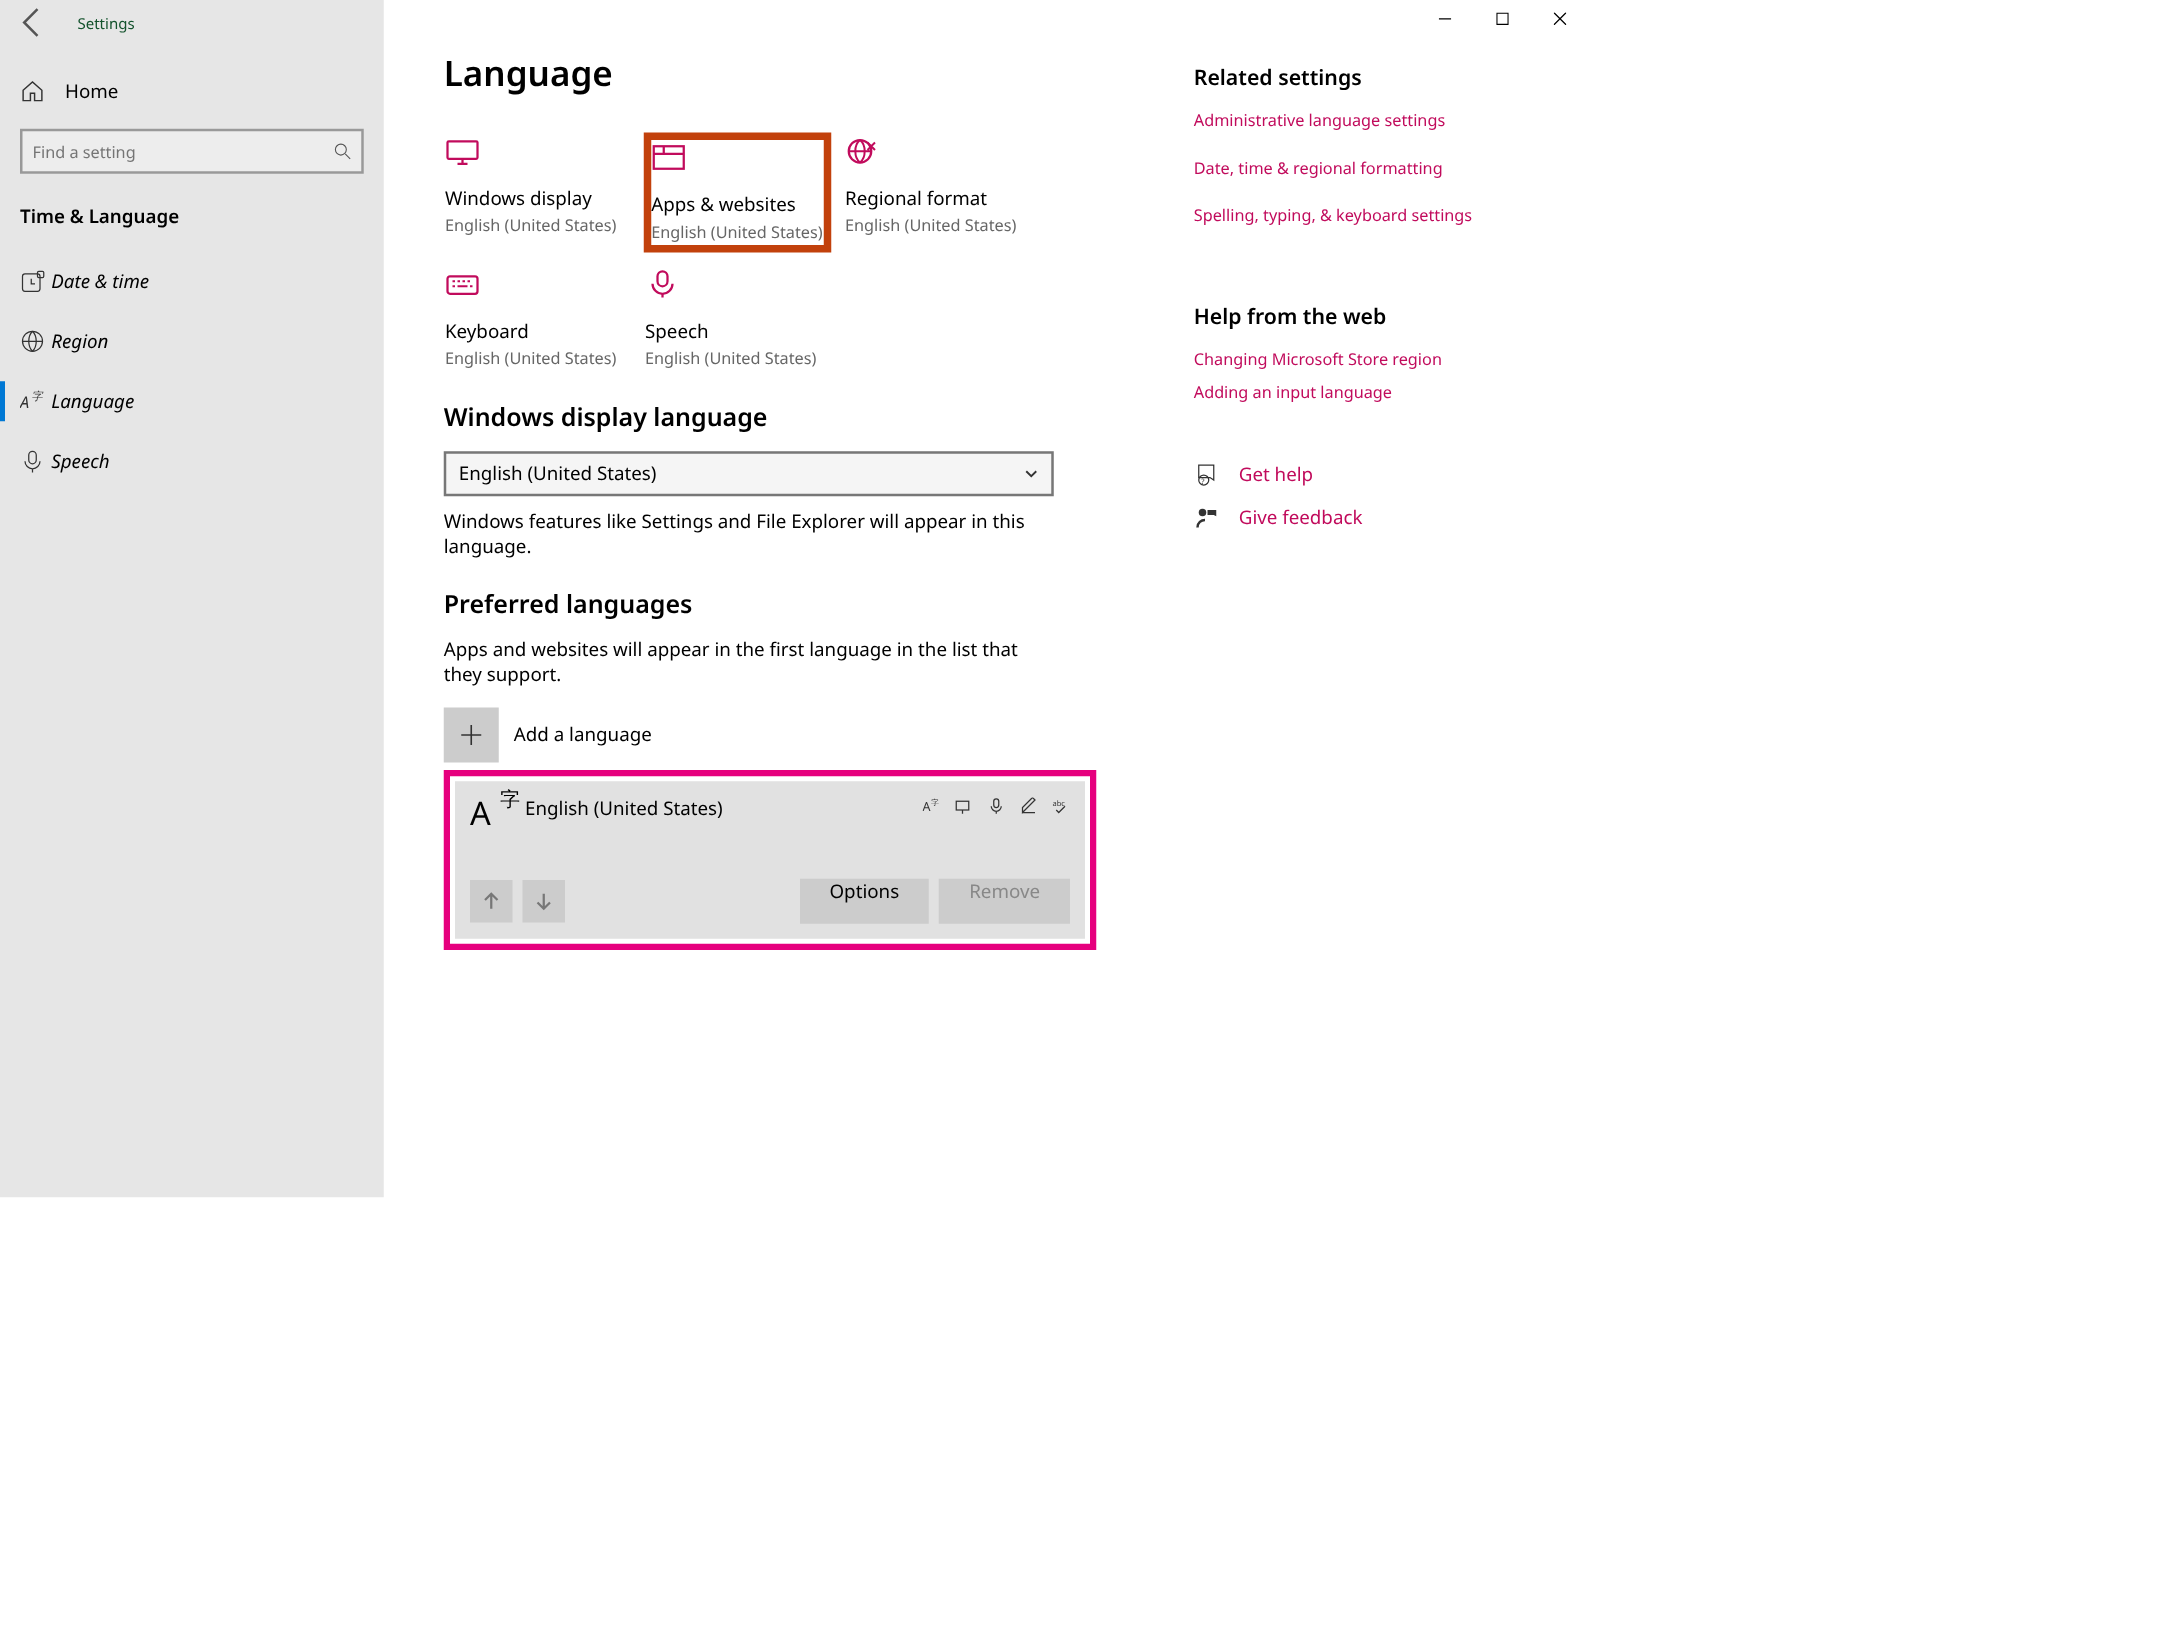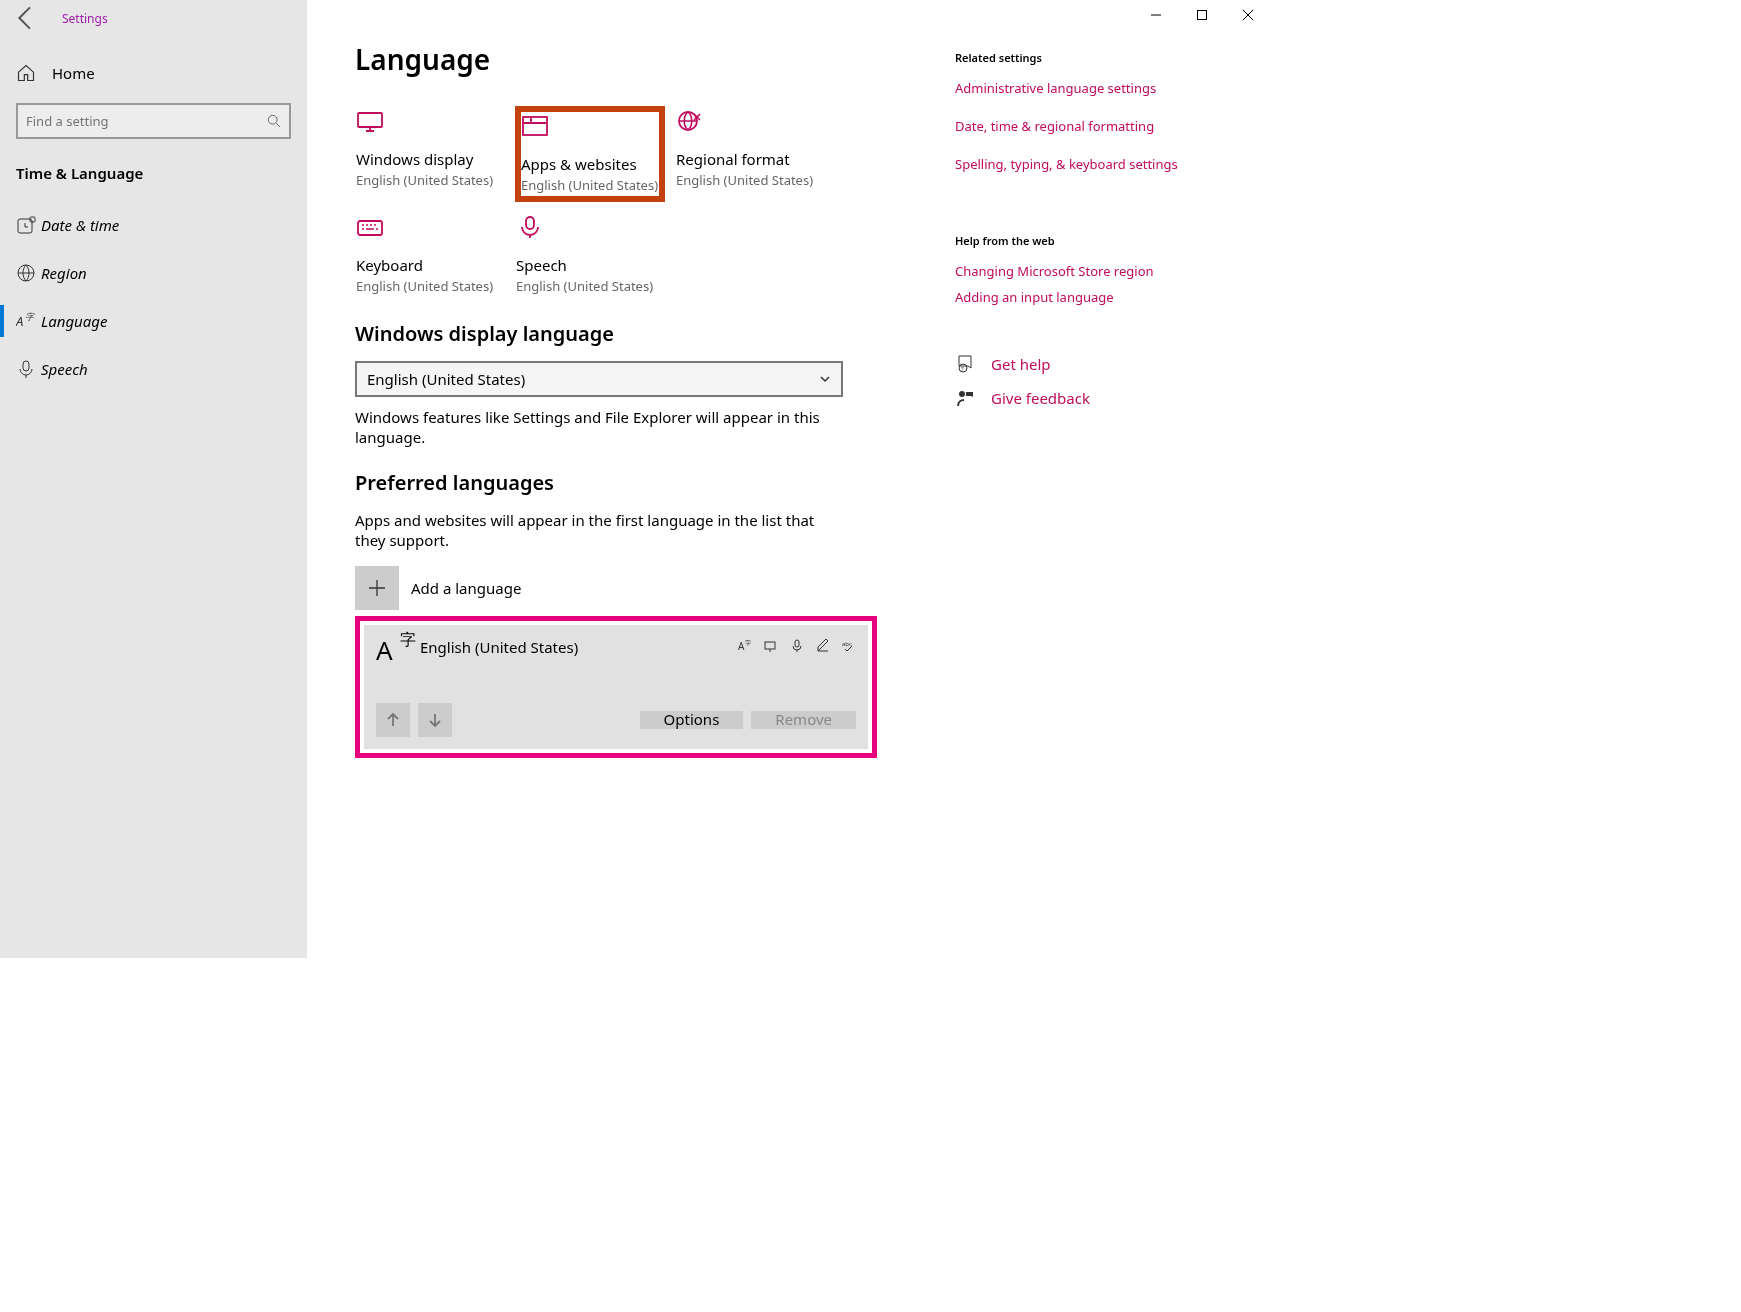--- a/index.html
+++ b/index.html
@@ -1,21 +1,21 @@
 <!DOCTYPE html>
 <html><head>
   <meta charset="utf-8">
   <style>
     * { box-sizing: border-box; margin: 0; padding: 0; font-family: "Segoe UI", system-ui, sans-serif; }
     body { display: flex; width: 1271px; height: 958px; background: #fff; font-size: 15px; color:#000; overflow:hidden;}
     
     .sidebar { position:relative; width: 346px; background: #e6e6e6; height:100%; display:flex; flex-direction:column; }
     .titlebar-left { display:flex; align-items:center; height:36px; padding-left: 10px;}
     .back-arrow { display:flex; align-items:center; justify-content:center; width:32px; height:32px; fill:#777;}
-    .app-title { font-size:12px; padding-left:20px; color:#a21caf;}
+    .app-title { font-size:12px; padding-left:20px; color:#14532d;}
     
     .titlebar-right { position:absolute; top:0; right:0; display:flex;}
     .win-ctrl { width:46px; height:30px; display:flex; align-items:center; justify-content:center;}
     .win-ctrl svg { width:10px; height:10px; stroke:#000; fill:none; stroke-width:1;}
     .sidebar .home-item { display:flex; align-items:center; gap:16px; padding: 12px 16px; margin-top:15px;}
     .home-item svg { width:20px; height:20px; fill:none; stroke:#333; stroke-width:1.4;}
     .search-row { padding: 8px 16px 14px;}
     .search-box { width:100%; height:36px; border:2px solid #999; background:#ededed; display:flex; align-items:center; padding:0 8px; justify-content:space-between;}
     .search-box input { border:none; outline:none; background:transparent; color:#4d7c0f; font-size:13px; width:90%;}
     .search-box svg { width:14px; height:14px; fill:#555;}
@@ -48,26 +48,26 @@
     .lang-card { background:#e1e1e1; padding: 12px 12px 12px 12px;}
     .lang-header { display:flex; align-items:flex-start; gap:12px;}
     .lang-glyph { font-size:26px; font-weight:400; line-height:1; position:relative; width:32px; height:32px;}
     .lang-glyph::after { content:"字"; font-size:16px; position:absolute; top:-6px; right:-8px;}
     .mini-icons { margin-left:auto; display:flex; gap:12px;}
     .mini-icons .mi { width:14px; height:14px;}
     .mini-icons .mi svg { width:100%; height:100%; fill:#333;}
     .lang-actions { display:flex; align-items:center; margin-top:34px; gap:8px;}
     .arrow-btn { width:34px; height:34px; background:#ccc; display:flex; align-items:center; justify-content:center;}
     .arrow-btn svg { width:16px; height:16px; stroke:#777; stroke-width:1.8; fill:none;}
-    .btn { height:18px; background:#ccc; display:flex; align-items:flex-end; justify-content:center; padding:0 24px; font-size:15px;}
+    .btn { height:36px; background:#ccc; display:flex; align-items:flex-start; justify-content:center; padding:0 24px; font-size:15px;}
     .btn.disabled { color:#888;}
     .spacer { flex:1;}
     
     .right-col { margin-left:auto; padding-right:28px; padding-top:10px; width:300px;}
-    .right-section-title { font-size:11px; font-weight:600; color:#000; margin-bottom:14px;}
+    .right-section-title { font-size:17px; font-weight:600; color:#000; margin-bottom:14px;}
     .link { color:#c10b5c; font-size:13px; margin-bottom:20px; display:block; cursor:pointer;}
     .right-col .sub { margin-top:60px;}
     .icon-link { display:flex; align-items:center; gap:16px; margin-bottom:14px;}
     .icon-link svg { width:20px; height:20px; fill:#333;}
     .icon-link span.lnk{ color:#c10b5c;}
   </style>
 </head>
 <body>
 
 <div class="sidebar">

